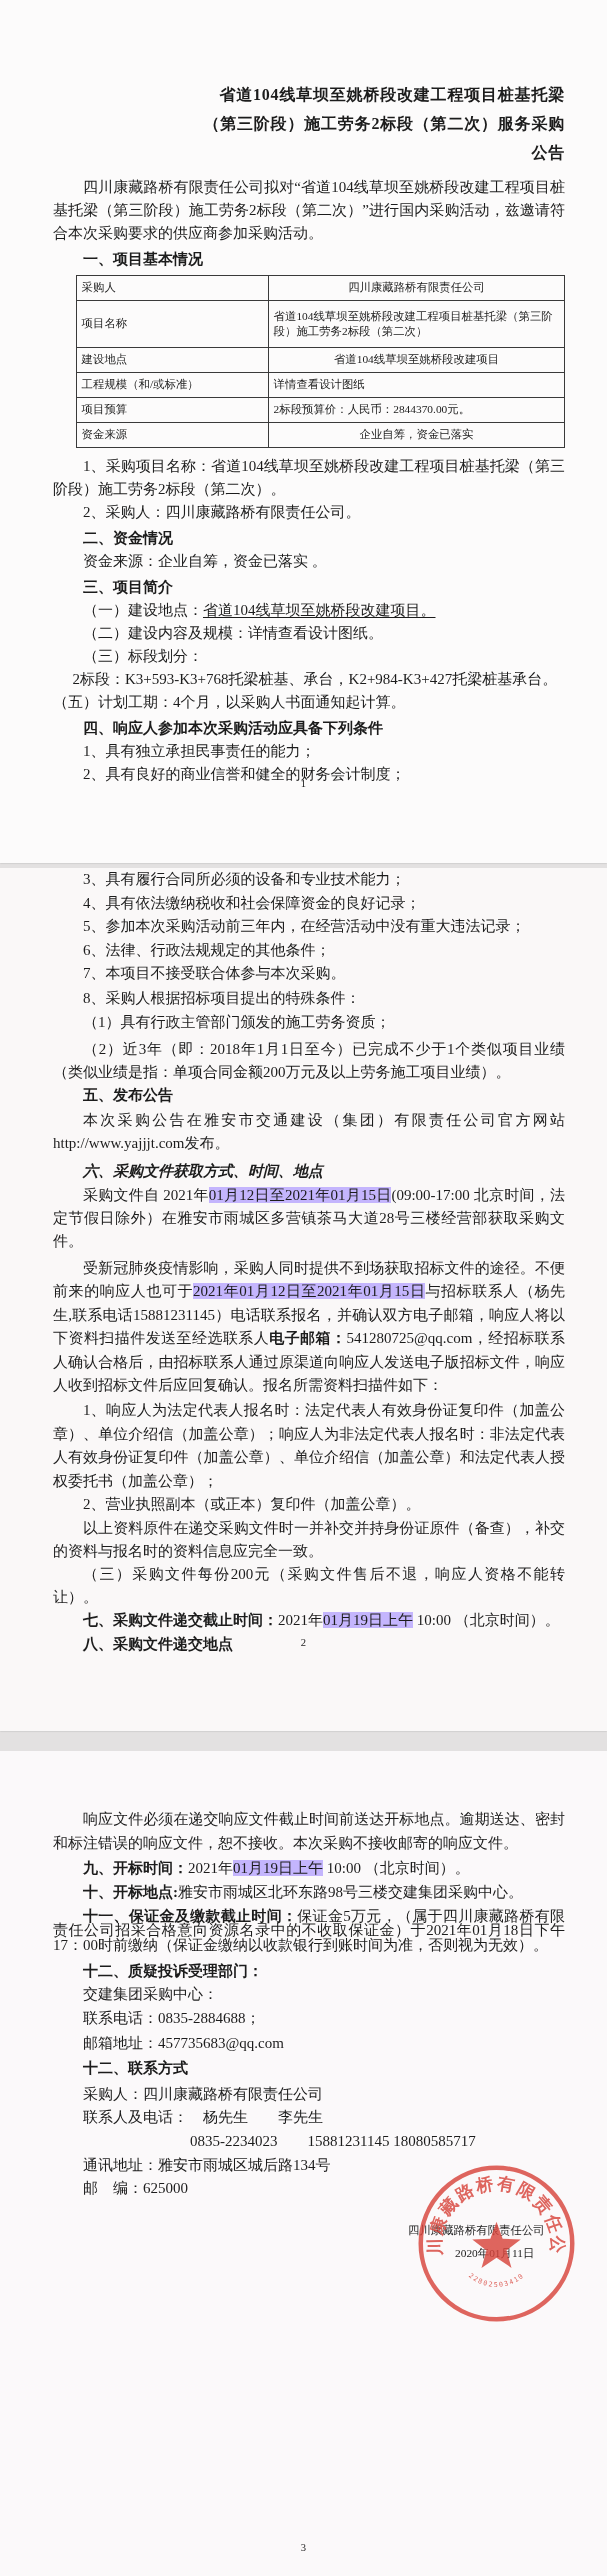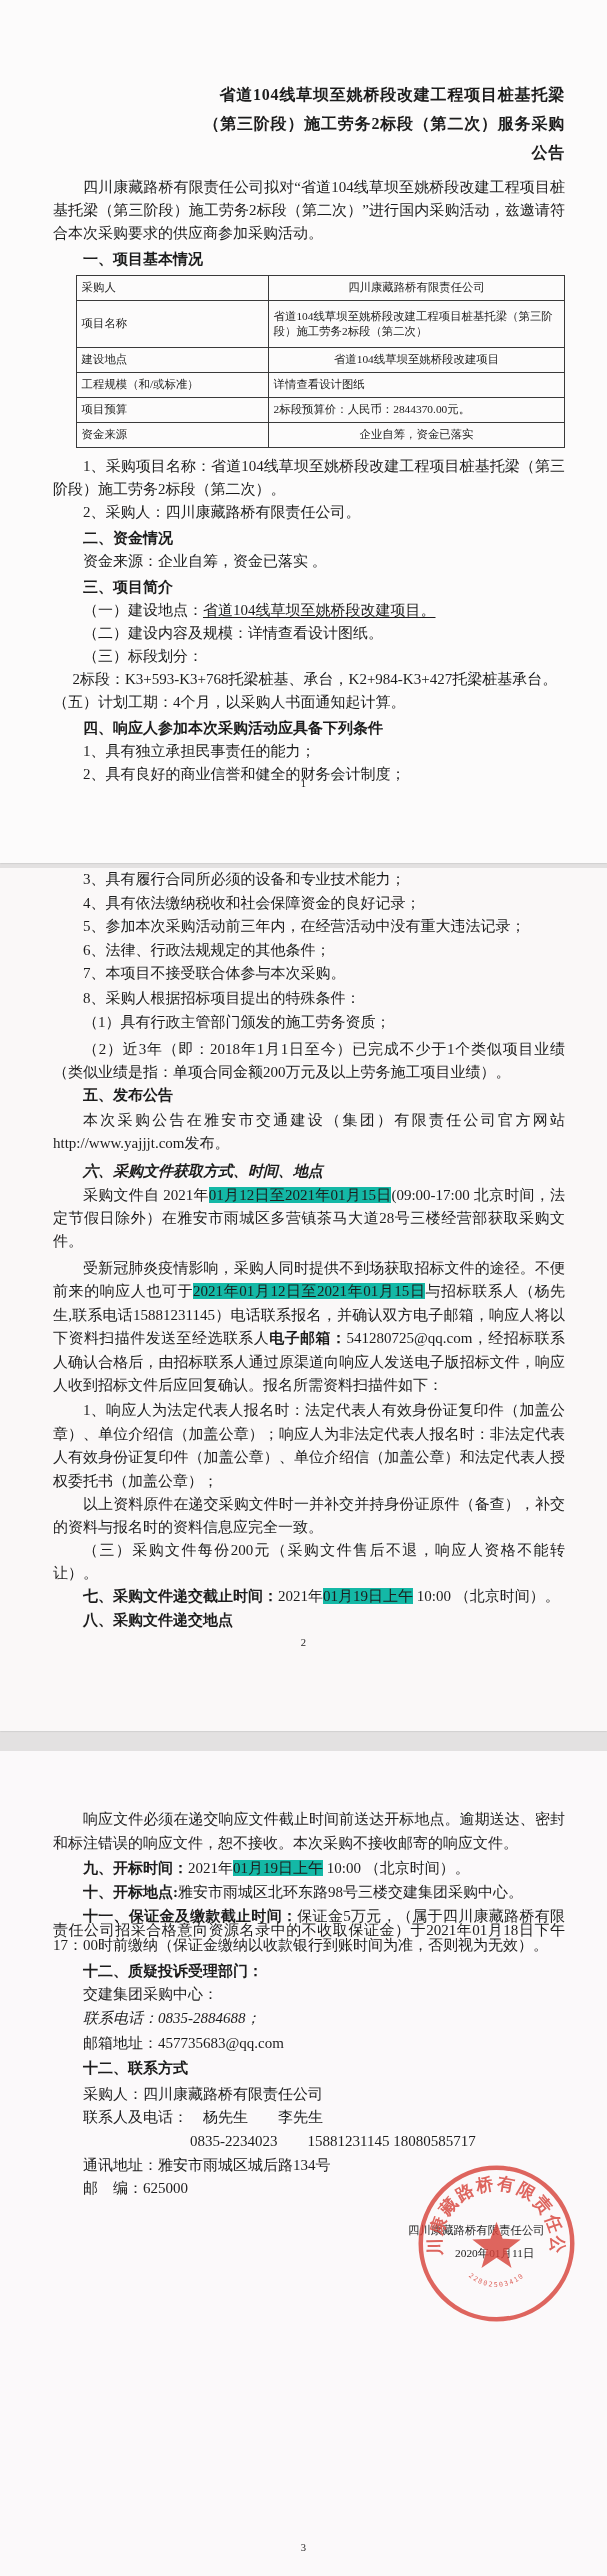--- a/index.html
+++ b/index.html
@@ -10,21 +10,21 @@
   .page1{height:863px;}
   .page2{height:863px;margin-top:5.3px;background:#faf8f8;}
   .page3{height:912px;margin-top:20px;background:#fbf9fa;}
   .title{margin-top:80px;text-align:right;font-size:16px;font-weight:bold;line-height:29px;letter-spacing:0.8px;}
   .p{font-size:15px;line-height:23px;margin:0;text-align:justify;}
   .lh31{line-height:23.5px;}
   .ind{text-indent:2em;}
   .ind15{text-indent:1.3em;}
   .h{font-weight:bold;margin-top:3px;}
   .b{font-weight:bold;}
-  .hl{background:#14b8a6;}
+  .hl{background:#c4b5fd;}
   .ul{text-decoration:underline;text-underline-offset:2.3px;}
   .mt12{margin-top:9px;}
   .mt2{margin-top:1.5px;}
   .mt5{margin-top:3.8px;}
   .mt11{margin-top:8.3px;}
   .tight{font-size:15px;line-height:14.4px;margin-top:5.3px;}
   table.info{border-collapse:collapse;margin:3.8px 0 6.8px 23px;width:489px;table-layout:fixed;}
   table.info td{border:0.8px solid #3a3a3a;font-size:11.4px;height:25px;padding:1.5px 4.6px;box-sizing:border-box;}
   table.info td.lbl{width:192px;}
   table.info tr.tall td{height:47px;}
@@ -105,35 +105,36 @@
     <p class="p ind lh31">7、本项目不接受联合体参与本次采购。</p>
     <p class="p ind lh31 mt2">8、采购人根据招标项目提出的特殊条件：</p>
     <p class="p ind lh31">（1）具有行政主管部门颁发的施工劳务资质；</p>
     <p class="p ind mt5">（2）近3年（即：2018年1月1日至今）已完成不少于1个类似项目业绩（类似业绩是指：单项合同金额200万元及以上劳务施工项目业绩）。</p>
     <p class="p ind h" style="margin-top:0;">五、发布公告</p>
     <p class="p ind lh31 mt2">本次采购公告在雅安市交通建设（集团）有限责任公司官方网站http://www.yajjjt.com发布。</p>
     <p class="p ind h" style="margin-top:4px;font-style:italic;">六、采购文件获取方式、时间、地点</p>
     <p class="p ind mt2"><span>采购文件自 2021年</span><span class="hl">01月12日至2021年01月15日</span><span>(09:00-17:00 北京时间，法定节假日除外）在雅安市雨城区多营镇茶马大道28号三楼经营部获取采购文件。</span></p>
     <p class="p ind lh31 mt5"><span>受新冠肺炎疫情影响，采购人同时提供不到场获取招标文件的途径。不便前来的响应人也可于</span><span class="hl">2021年01月12日至2021年01月15日</span><span>与招标联系人（杨先生,联系电话15881231145）电话联系报名，并确认双方电子邮箱，响应人将以下资料扫描件发送至经选联系人</span><span class="b">电子邮箱：</span><span>541280725@qq.com，经招标联系人确认合格后，由招标联系人通过原渠道向响应人发送电子版招标文件，响应人收到招标文件后应回复确认。报名所需资料扫描件如下：</span></p>
     <p class="p ind lh31 mt2">1、响应人为法定代表人报名时：法定代表人有效身份证复印件（加盖公章）、单位介绍信（加盖公章）；响应人为非法定代表人报名时：非法定代表人有效身份证复印件（加盖公章）、单位介绍信（加盖公章）和法定代表人授权委托书（加盖公章）；</p>
+    <p class="p ind lh31">2、营业执照副本（或正本）复印件（加盖公章）。</p>
     <p class="p ind">以上资料原件在递交采购文件时一并补交并持身份证原件（备查），补交的资料与报名时的资料信息应完全一致。</p>
     <p class="p ind">（三）采购文件每份200元（采购文件售后不退，响应人资格不能转让）。</p>
     <p class="p ind"><span class="b">七、采购文件递交截止时间：</span><span>2021年</span><span class="hl">01月19日上午</span><span> 10:00 （北京时间）。</span></p>
     <p class="p ind h" style="margin-top:0.8px;">八、采购文件递交地点</p>
     <div class="pagenum" style="top:769px;">2</div>
   </div>
 
   <div class="page page3" style="padding-top:57px;">
     <p class="p ind lh31">响应文件必须在递交响应文件截止时间前送达开标地点。逾期送达、密封和标注错误的响应文件，恕不接收。本次采购不接收邮寄的响应文件。</p>
     <p class="p ind mt2"><span class="b">九、开标时间：</span><span>2021年</span><span class="hl">01月19日上午</span><span> 10:00 （北京时间）。</span></p>
     <p class="p ind" style="margin-top:0.8px;"><span class="b">十、开标地点:</span><span>雅安市雨城区北环东路98号三楼交建集团采购中心。</span></p>
     <p class="p ind tight"><span class="b">十一、保证金及缴款截止时间：</span><span>保证金5万元，（属于四川康藏路桥有限责任公司招采合格意向资源名录中的不收取保证金）于2021年01月18日下午17：00时前缴纳（保证金缴纳以收款银行到账时间为准，否则视为无效）。</span></p>
     <p class="p ind h mt11">十二、质疑投诉受理部门：</p>
     <p class="p ind">交建集团采购中心：</p>
-    <p class="p ind lh31" style="margin-top:0.8px;font-style:italic;">联系电话：0835-2884688；</p>
+    <p class="p ind lh31" style="margin-top:0.8px;">联系电话：0835-2884688；</p>
     <p class="p ind lh31 mt2">邮箱地址：457735683@qq.com</p>
     <p class="p ind h" style="margin-top:0.8px;">十二、联系方式</p>
     <p class="p ind mt5">采购人：四川康藏路桥有限责任公司</p>
     <p class="p ind">联系人及电话：　杨先生　　李先生</p>
     <p class="p lh31 phone-line" style="margin-top:0.8px;">0835-2234023　　15881231145 18080585717</p>
     <p class="p ind">通讯地址：雅安市雨城区城后路134号</p>
     <p class="p ind">邮　编：625000</p>
 
     <div class="sig">
       <div>四川康藏路桥有限责任公司</div>

